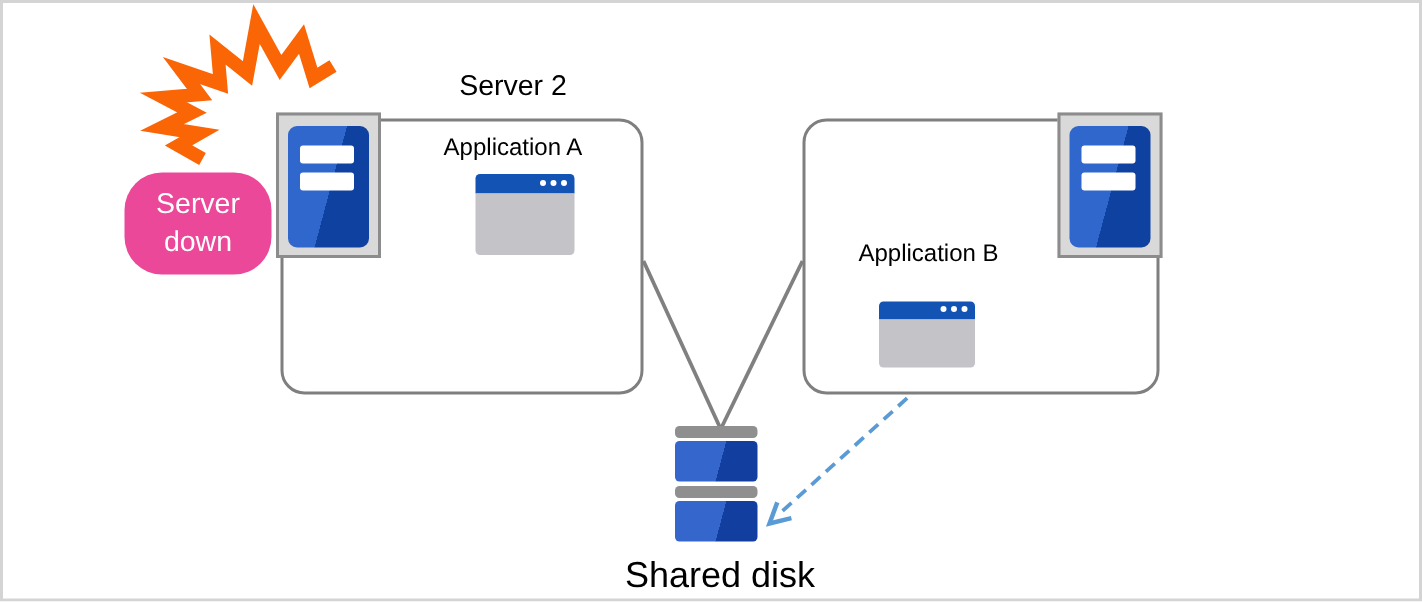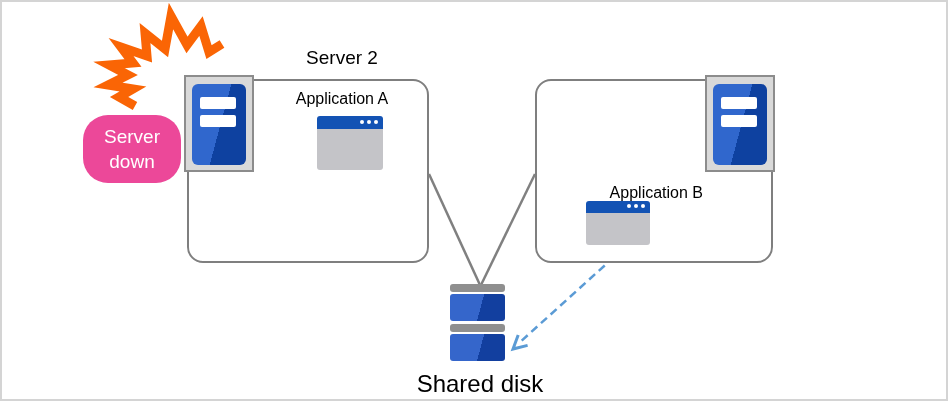--- a/index.html
+++ b/index.html
@@ -37,21 +37,21 @@
   .tower .chassis{
     position:absolute;left:6px;top:7px;width:54px;height:81px;border-radius:6px;
     background:linear-gradient(105deg,#3067cd 52%,#0e41a0 52%);
   }
   .tower .bar{position:absolute;left:8px;width:36px;height:12px;background:#fff;border-radius:2px;}
   .tower .bar.b1{top:13px;}
   .tower .bar.b2{top:31px;}
 
   .app-label{position:absolute;font-size:16px;text-align:center;}
   .app-label.a{left:250px;top:88px;width:180px;}
-  .app-label.b{left:533px;top:182px;width:168px;text-align:right;}
+  .app-label.b{left:533px;top:159px;width:168px;}
 
   .win{position:absolute;border-radius:3px;}
   .win.a{left:315px;top:114px;width:66px;height:54px;}
   .win.b{left:584px;top:199px;width:64px;height:44px;}
   .win .titlebar{
     position:absolute;left:0;top:0;right:0;height:13px;background:#1353b4;
     border-radius:3px 3px 0 0;
   }
   .win.b .titlebar{height:12px;}
   .win .dots{position:absolute;right:5px;top:4px;display:flex;gap:3px;}

